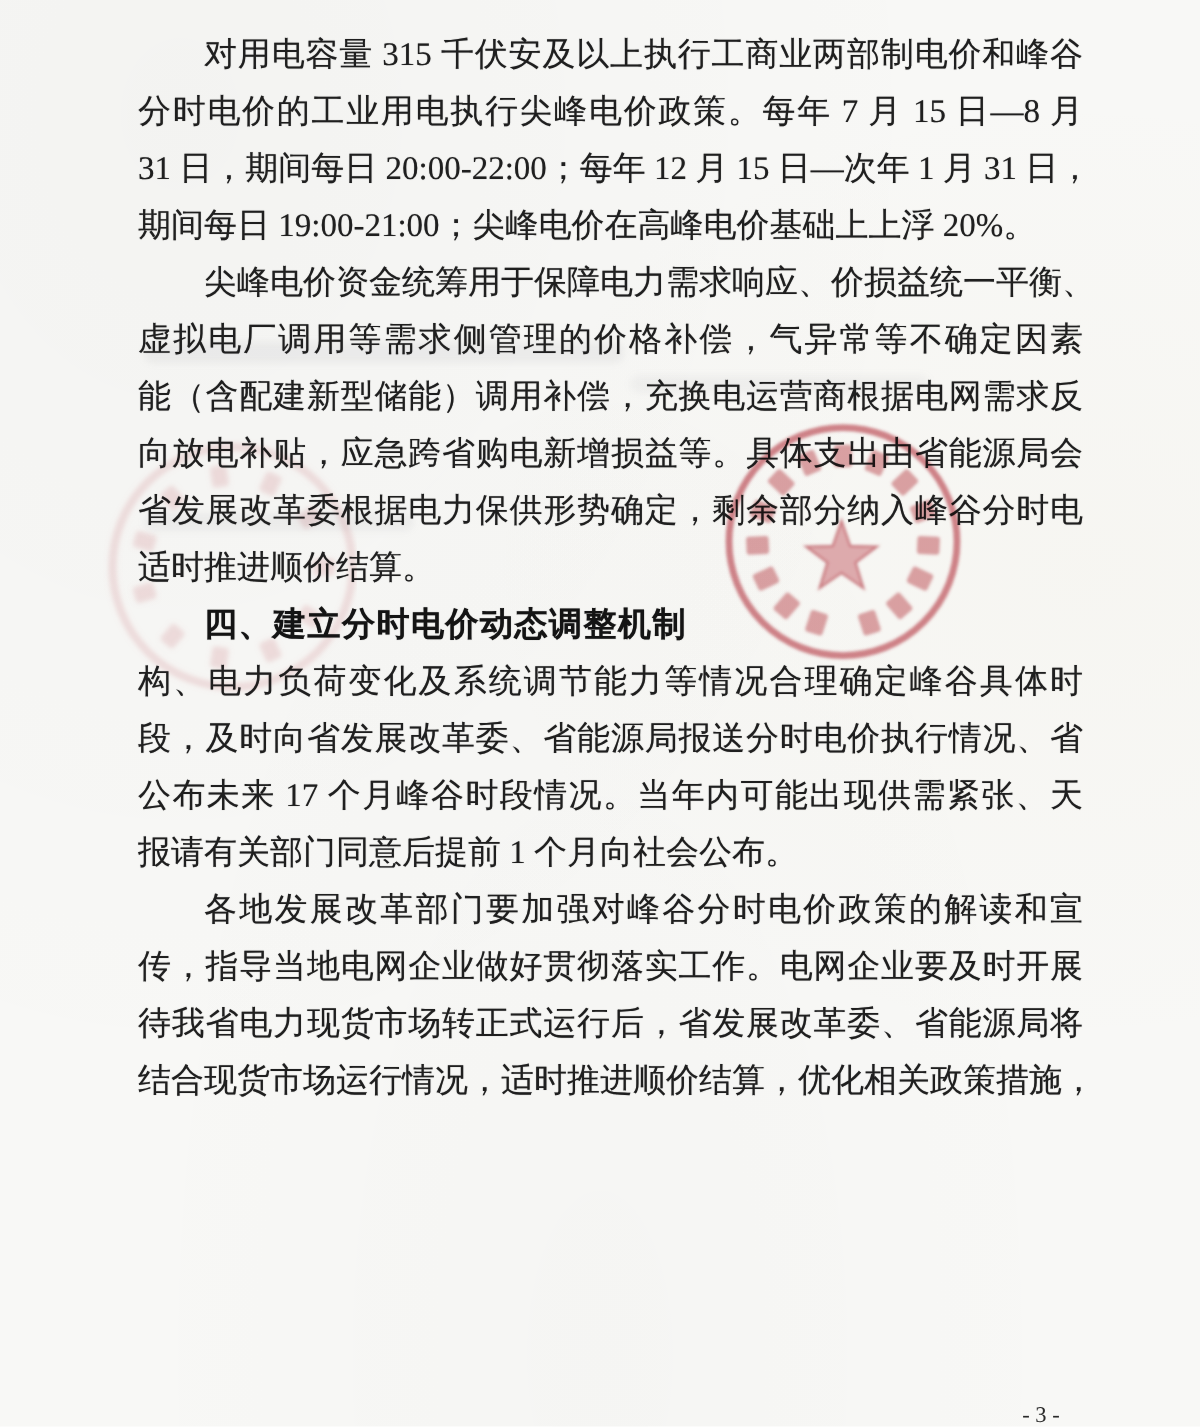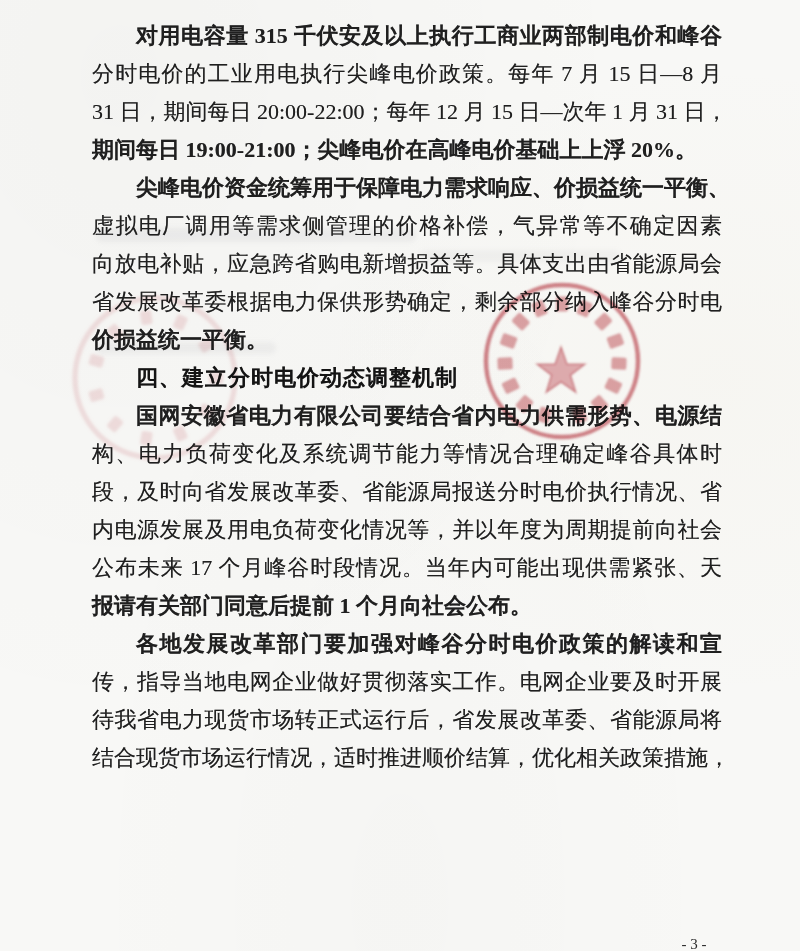--- a/index.html
+++ b/index.html
@@ -17,22 +17,22 @@
   .text-block {
     position:absolute; left:92px; top:17px; width:630px; z-index:2;
   }
   .line {
     height:38px; line-height:38px;
     font-size:22px; color:#1f1f1f;
     text-align:justify; text-align-last:justify;
     text-shadow:0 0 0.6px rgba(40,40,40,0.55);
     white-space:nowrap;
   }
-  .line.indent { padding-left:44px;font-weight:bold; }
-  .line.end { text-align-last:left;font-weight:bold; }
+  .line.indent { padding-left:44px; }
+  .line.end { text-align-last:left; }
   .line.heading {
     font-family:Liberation Sans, sans-serif;
     font-weight:bold; color:#141414;
     text-align-last:left; letter-spacing:1px;
   }
   .seal { position:absolute; z-index:3; mix-blend-mode:multiply; pointer-events:none; }
   .seal-right { left:478px; top:277px; }
   .seal-left  { left:58px;  top:292px; opacity:0.16; }
   .smudge { position:absolute; z-index:1; filter:blur(2.5px); border-radius:6px; }
   .smudge-1 { left:96px;  top:228px; width:320px; height:14px; background:rgba(115,115,122,0.08); }
@@ -53,28 +53,27 @@
   <div class="smudge smudge-2"></div>
   <div class="smudge smudge-3"></div>
 
   <div class="text-block">
       <div class="line indent">对用电容量 315 千伏安及以上执行工商业两部制电价和峰谷</div>
       <div class="line">分时电价的工业用电执行尖峰电价政策。每年 7 月 15 日—8 月</div>
       <div class="line">31 日，期间每日 20:00-22:00；每年 12 月 15 日—次年 1 月 31 日，</div>
       <div class="line end">期间每日 19:00-21:00；尖峰电价在高峰电价基础上上浮 20%。</div>
       <div class="line indent">尖峰电价资金统筹用于保障电力需求响应、价损益统一平衡、</div>
       <div class="line">虚拟电厂调用等需求侧管理的价格补偿，气异常等不确定因素</div>
+      <div class="line">能（含配建新型储能）调用补偿，充换电运营商根据电网需求反</div>
       <div class="line">向放电补贴，应急跨省购电新增损益等。具体支出由省能源局会</div>
       <div class="line">省发展改革委根据电力保供形势确定，剩余部分纳入峰谷分时电</div>
-      <div class="line end">价损益统一平衡。</div>
+      <div class="line end">适时推进顺价结算。</div>
       <div class="line indent heading">四、建立分时电价动态调整机制</div>
-      <div class="line indent">国网安徽省电力有限公司要结合省内电力供需形势、电源结</div>
       <div class="line">构、电力负荷变化及系统调节能力等情况合理确定峰谷具体时</div>
       <div class="line">段，及时向省发展改革委、省能源局报送分时电价执行情况、省</div>
-      <div class="line">内电源发展及用电负荷变化情况等，并以年度为周期提前向社会</div>
       <div class="line">公布未来 17 个月峰谷时段情况。当年内可能出现供需紧张、天</div>
       <div class="line end">报请有关部门同意后提前 1 个月向社会公布。</div>
       <div class="line indent">各地发展改革部门要加强对峰谷分时电价政策的解读和宣</div>
       <div class="line">传，指导当地电网企业做好贯彻落实工作。电网企业要及时开展</div>
       <div class="line">待我省电力现货市场转正式运行后，省发展改革委、省能源局将</div>
       <div class="line">结合现货市场运行情况，适时推进顺价结算，优化相关政策措施，</div>
     </div>
 
   <svg class="seal seal-left" width="180" height="180" viewBox="0 0 180 180">
     <defs>

